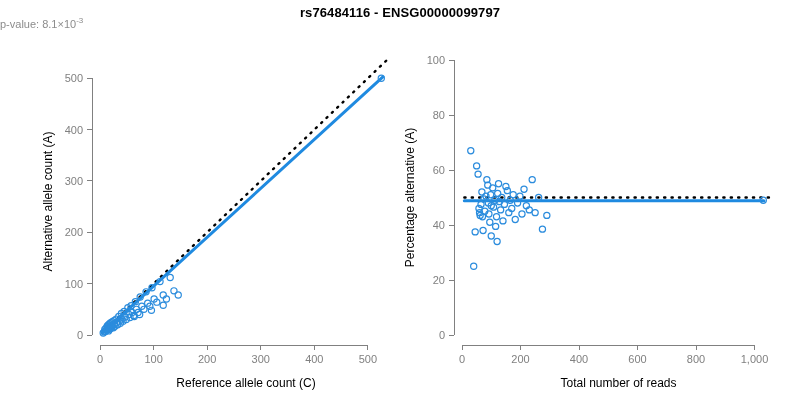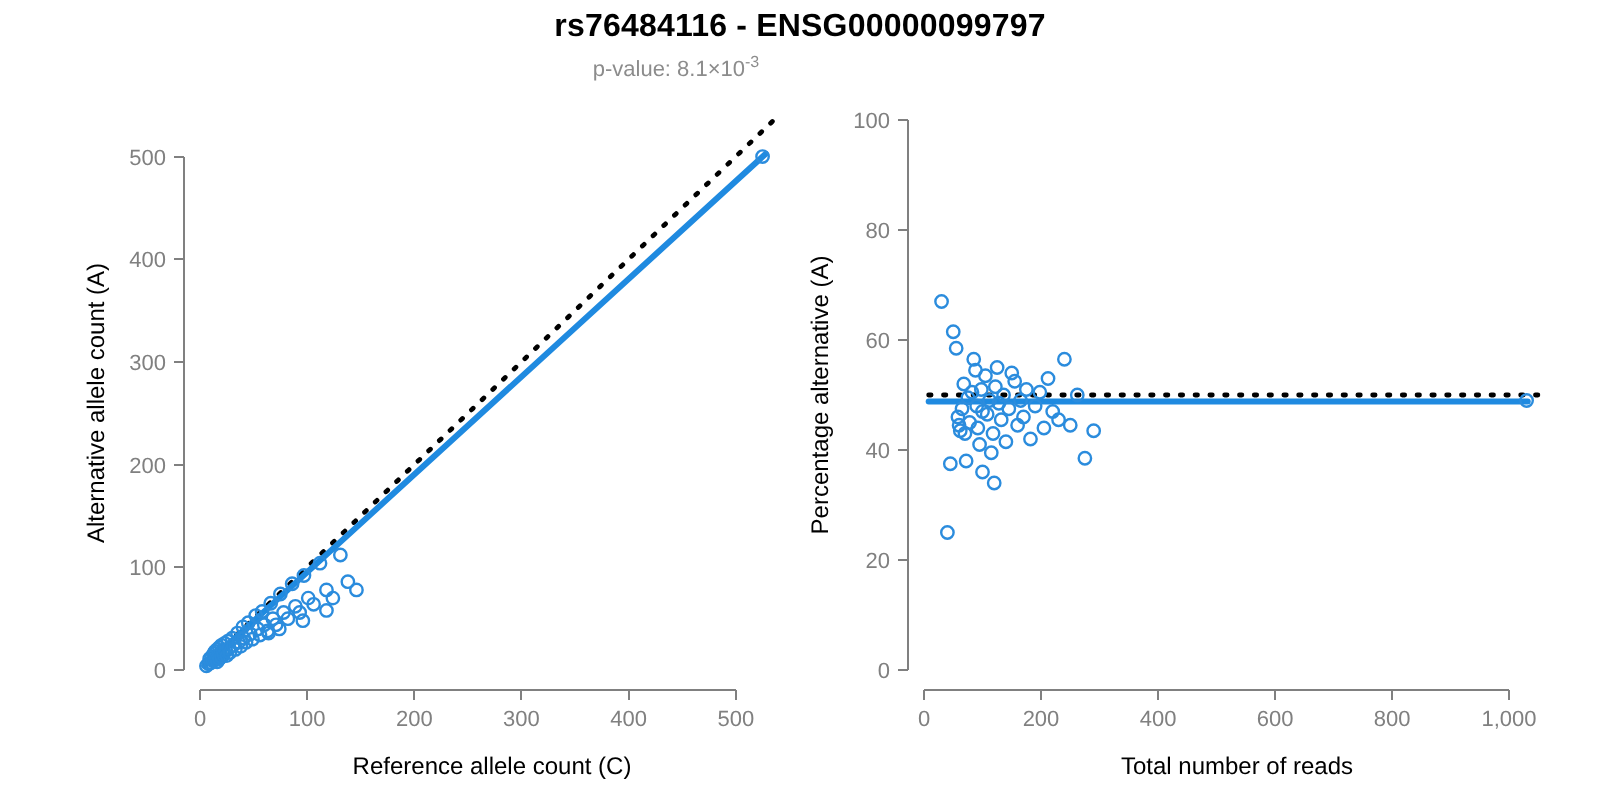--- a/index.html
+++ b/index.html
@@ -14,31 +14,31 @@
     background: #ffffff;
     font-family: "Liberation Sans", sans-serif;
     overflow: hidden;
   }
   #title {
     position: absolute;
     top: 5px;
     left: 0;
     width: 800px;
     text-align: center;
-    font-size: 16px;
+    font-size: 13px;
     font-weight: bold;
     color: #000000;
     letter-spacing: 0.1px;
   }
   #subtitle {
     position: absolute;
-    top: 29px;
+    top: 18px;
     left: 0;
     width: 676px;
-    text-align: center;
+    text-align: left;
     font-size: 11px;
     color: #8c8c8c;
   }
   #subtitle sup {
     font-size: 8px;
     vertical-align: super;
     line-height: 0;
   }
   .panel {
     position: absolute;

